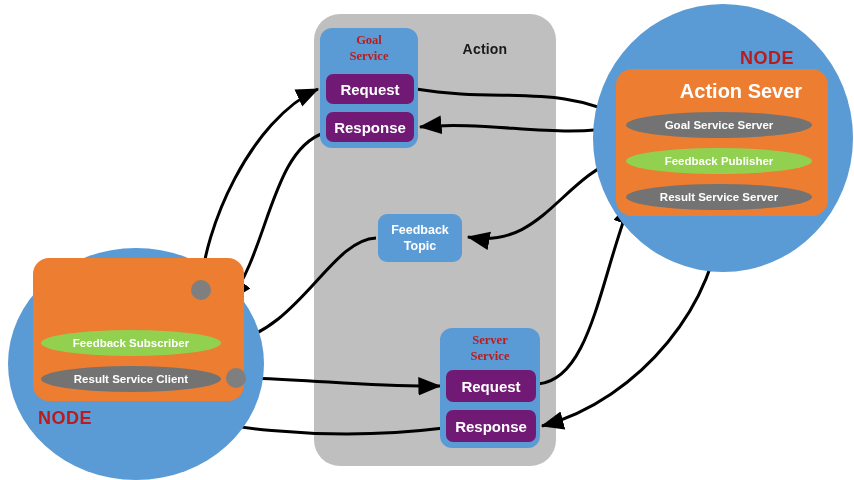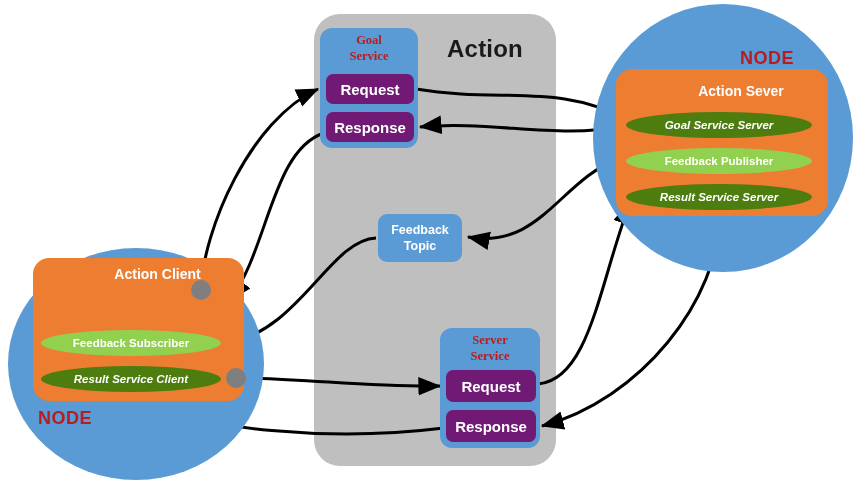--- a/index.html
+++ b/index.html
@@ -26,21 +26,21 @@
   .action-box {
     left: 314px; top: 14px;
     width: 242px; height: 452px;
     background: #bfbfbf;
     border-radius: 26px;
   }
   .action-title {
     left: 420px; top: 34px;
     width: 130px; height: 30px;
     color: #1a1a1a;
-    font-size: 24px;
+    font-size: 14px;
     font-weight: bold;
     text-align: center;
     line-height: 30px;
     letter-spacing: .2px;
   }
 
   
   .node-circle {
     background: #5b9bd5;
     border-radius: 50%;
@@ -60,41 +60,41 @@
   
   .orange-panel {
     background: #ed7d31;
     border-radius: 16px;
   }
   .orange-panel.left  { left: 33px;  top: 258px; width: 211px; height: 143px; }
   .orange-panel.right { left: 616px; top: 69px;  width: 212px; height: 147px; }
 
   .panel-title {
     color: #ffffff;
-    font-size: 14px;
+    font-size: 20px;
     font-weight: bold;
     text-align: center;
     line-height: 18px;
     padding-left: 38px;
   }
   .panel-title.left  { left: 33px;  top: 265px; width: 211px; height: 18px; }
   .panel-title.right { left: 616px; top: 82px;  width: 212px; height: 18px; }
 
   
   .pill {
     border-radius: 50%;
     color: #ffffff;
     font-size: 11.5px;
     font-weight: bold;
     text-align: center;
     display: flex;
     align-items: center;
     justify-content: center;
   }
-  .pill.yellow { background: #4d7c0f; font-style: italic; }
+  .pill.yellow { background: #737373; }
   .pill.green  { background: #92d050; }
 
   
   .pill.l1 { left: 41px; top: 286px; width: 180px; height: 26px; }
   .pill.l2 { left: 41px; top: 330px; width: 180px; height: 26px; }
   .pill.l3 { left: 41px; top: 366px; width: 180px; height: 26px; }
   
   .pill.r1 { left: 626px; top: 112px; width: 186px; height: 26px; }
   .pill.r2 { left: 626px; top: 148px; width: 186px; height: 26px; }
   .pill.r3 { left: 626px; top: 184px; width: 186px; height: 26px; }
@@ -221,21 +221,20 @@
   <div class="abs svc-box result"></div>
   <div class="abs svc-title result">
     <div>Server</div>
     <div>Service</div>
   </div>
   <div class="abs msg-box res-req">Request</div>
   <div class="abs msg-box res-res">Response</div>
 
   <div class="abs node-circle left"></div>
   <div class="abs orange-panel left"></div>
-  <div class="abs panel-title left">Action Client</div>
   <div class="abs pill green l2">Feedback Subscriber</div>
   <div class="abs pill yellow l3">Result Service Client</div>
   <div class="abs node-label left">NODE</div>
   <div class="abs conn-dot d1"></div>
   <div class="abs conn-dot d2"></div>
 
   <div class="abs node-circle right"></div>
   <div class="abs orange-panel right"></div>
   <div class="abs panel-title right">Action Sever</div>
   <div class="abs pill yellow r1">Goal Service Server</div>

